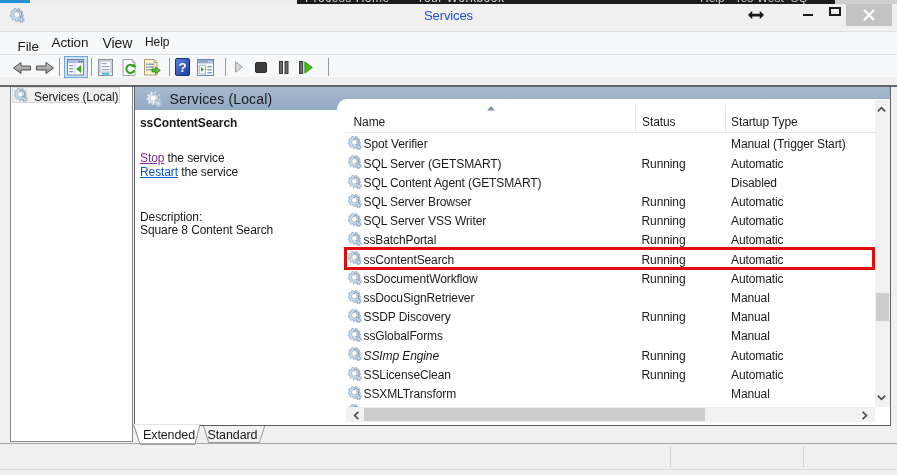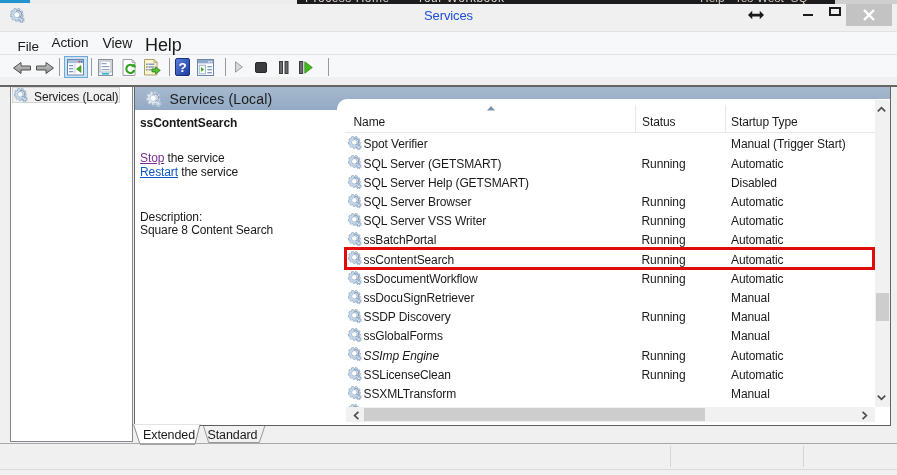--- a/index.html
+++ b/index.html
@@ -55,21 +55,21 @@
 </svg>
 
 <div class="abs" style="left:0;top:31px;width:897px;height:1px;background:#e2e2e2;"></div>
 <div class="abs" style="left:0;top:32px;width:897px;height:21.5px;background:#f7f8f9;"></div>
 <div class="abs" style="left:0;top:53.5px;width:897px;height:1px;background:#e2e2e2;"></div>
 <div class="abs" style="left:0;top:54.5px;width:897px;height:22.5px;background:#f7f8f9;"></div>
 
 <div class="txt" style="left:17.5px;top:40px;font-size:13.5px;">File</div>
 <div class="txt" style="left:51.5px;top:35.8px;font-size:13.5px;">Action</div>
 <div class="txt" style="left:102.5px;top:35.8px;font-size:14px;">View</div>
-<div class="txt" style="left:145px;top:35.8px;font-size:18px;">Help</div>
+<div class="txt" style="left:145px;top:35.8px;font-size:12px;">Help</div>
 
 <div id="toolbar" class="abs" style="left:0;top:55px;width:897px;height:29px;">
 <svg class="abs" style="left:13px;top:6.5px;" width="18" height="12" viewBox="0 0 18 12">
 <defs>
         <linearGradient id="agr" x1="0" y1="0" x2="0" y2="1">
           <stop offset="0" stop-color="#c9c9c9"></stop>
           <stop offset="1" stop-color="#8f8f8f"></stop>
         </linearGradient>
       </defs>
 <path d="M17.5 4 L8 4 L8 0.5 L0.5 6 L8 11.5 L8 8 L17.5 8 Z" fill="url(#agr)" stroke="#4f4f4f" stroke-width="1"></path>
@@ -201,21 +201,21 @@
 <div class="txt" style="left:394px;top:38.4px;">Manual (Trigger Start)</div>
 <svg class="abs gearrow" style="left:11px;top:55.4px;" width="14" height="14" viewBox="0 0 16 16">
       <use href="#gearsym"></use>
     </svg>
 <div class="txt" style="left:26.5px;top:57.6px;">SQL Server (GETSMART)</div>
 <div class="txt" style="left:304.5px;top:57.6px;">Running</div>
 <div class="txt" style="left:394px;top:57.6px;">Automatic</div>
 <svg class="abs gearrow" style="left:11px;top:74.6px;" width="14" height="14" viewBox="0 0 16 16">
       <use href="#gearsym"></use>
     </svg>
-<div class="txt" style="left:26.5px;top:76.8px;">SQL Server Help (GETSMART)</div>
+<div class="txt" style="left:26.5px;top:76.8px;">SQL Content Agent (GETSMART)</div>
 <div class="txt" style="left:394px;top:76.8px;">Disabled</div>
 <svg class="abs gearrow" style="left:11px;top:93.8px;" width="14" height="14" viewBox="0 0 16 16">
       <use href="#gearsym"></use>
     </svg>
 <div class="txt" style="left:26.5px;top:96.0px;">SQL Server Browser</div>
 <div class="txt" style="left:304.5px;top:96.0px;">Running</div>
 <div class="txt" style="left:394px;top:96.0px;">Automatic</div>
 <svg class="abs gearrow" style="left:11px;top:113.0px;" width="14" height="14" viewBox="0 0 16 16">
       <use href="#gearsym"></use>
     </svg>

